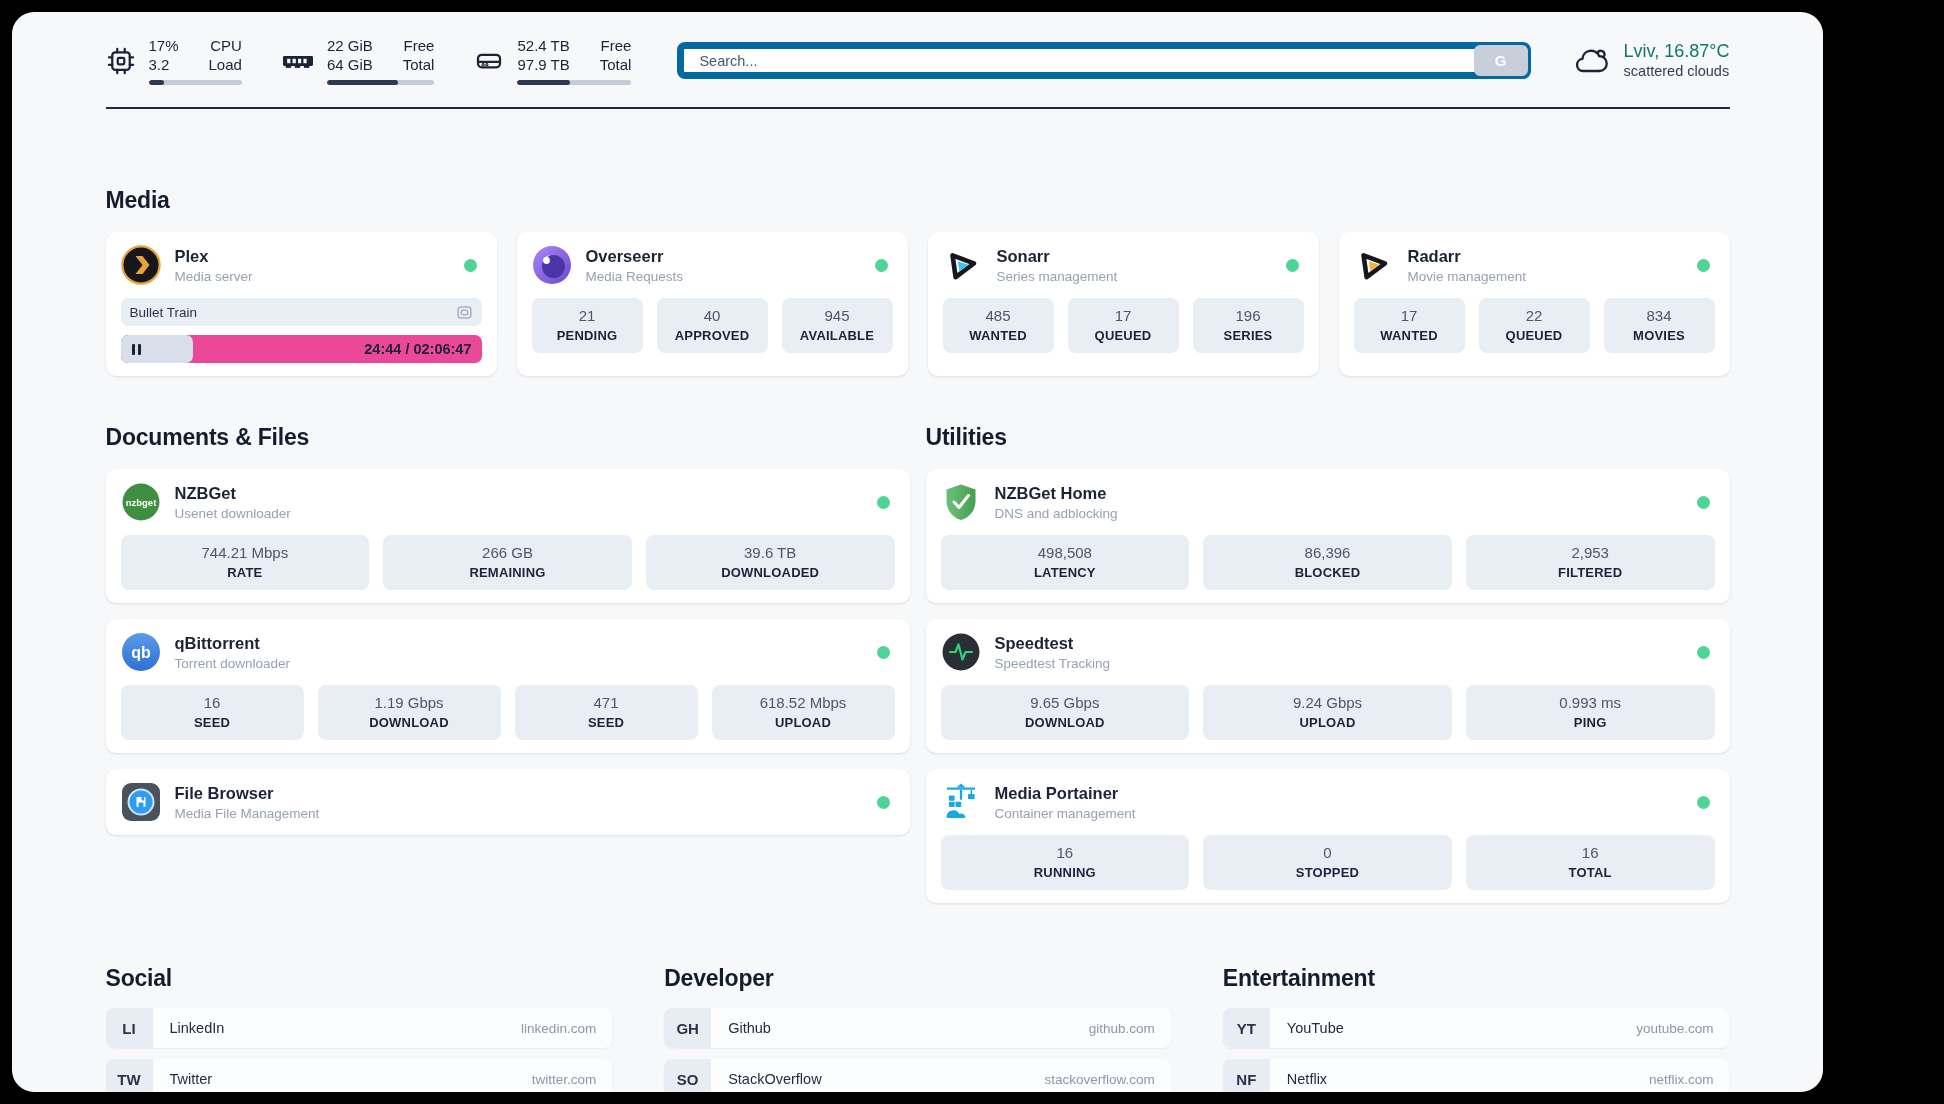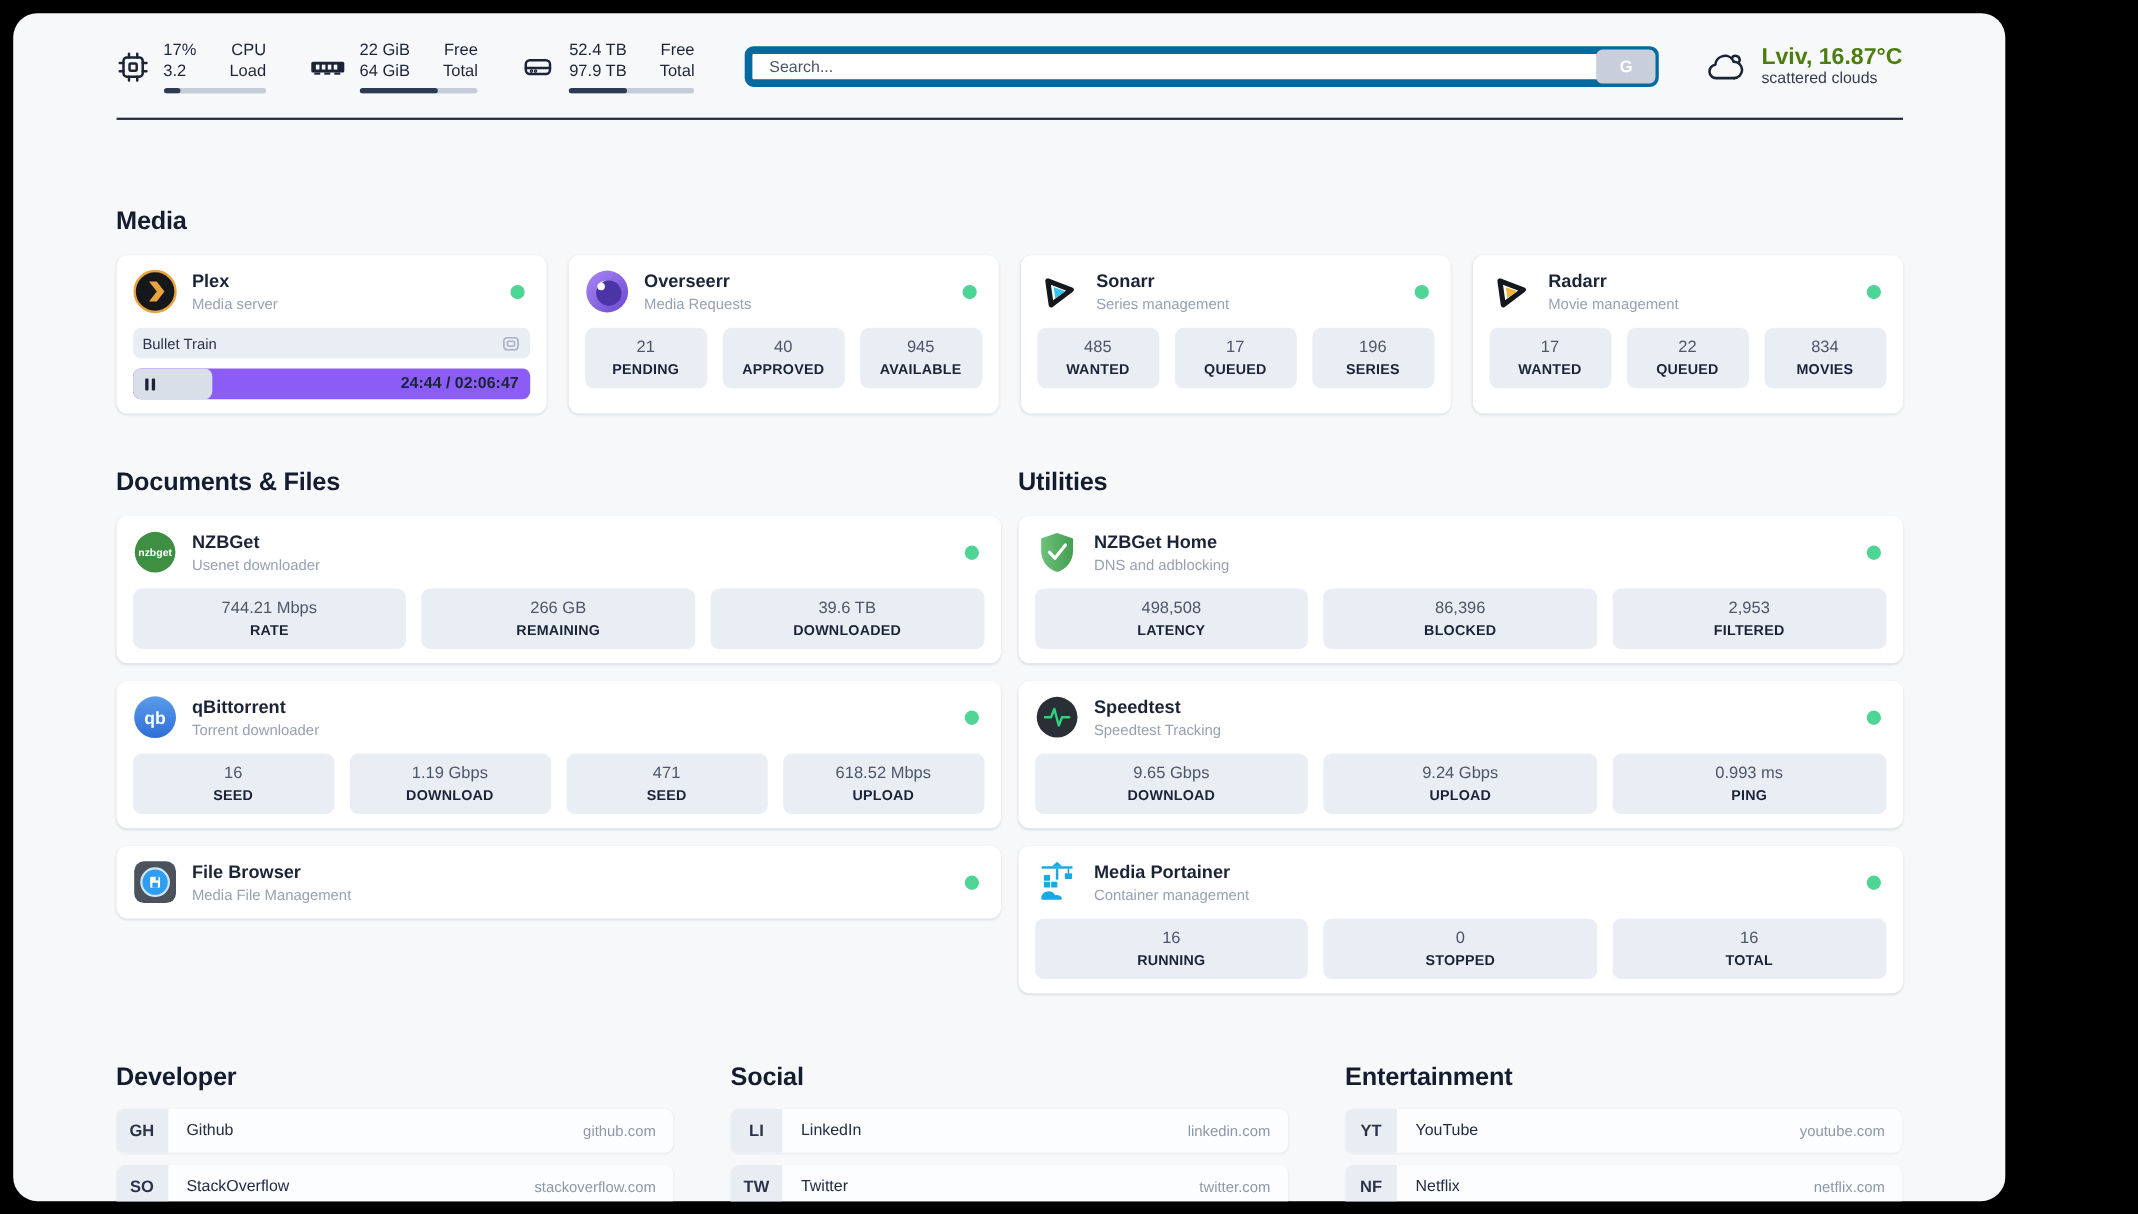--- a/index.html
+++ b/index.html
@@ -25,21 +25,21 @@
   .searchwrap input { width:100%; height:37px; border:7px solid #0369a1; border-radius:8px;
       background:#fff; padding:0 64px 0 15px; font-size:14.5px; color:#2a3348;
       font-family:"Liberation Sans", sans-serif; outline:none; }
   .searchwrap input::placeholder { color:#4a5568; opacity:1; }
   .search-go { position:absolute; right:3px; top:3px; bottom:3px; width:54px;
       background:#c9cfda; border:none; border-radius:6px; color:#fff; font-weight:700;
       font-size:15px; cursor:pointer; font-family:"Liberation Sans", sans-serif; }
 
   .weather { display:flex; align-items:center; gap:13px; }
   .weather-icon { color:#1b2437; display:flex; }
-  .weather-l1 { font-size:21px; font-weight:700; color:#4d7c0f; line-height:21px; }
+  .weather-l1 { font-size:18px; font-weight:400; color:#0f766e; line-height:21px; }
   .weather-l2 { font-size:14.5px; color:#333d52; line-height:19px; }
 
   .divider { margin-top:22px; border-top:2px solid #1f2940; }
 
   
   .sec-title { font-size:23px; font-weight:600; color:#141c30; letter-spacing:-0.2px; }
   .media-sec { margin-top:78px; }
   .cards-4 { display:grid; grid-template-columns:repeat(4,1fr); gap:20px; margin-top:18px; }
   .two-col { display:grid; grid-template-columns:1fr 1fr; gap:16px; margin-top:48px; }
   .col-stack { display:flex; flex-direction:column; gap:16px; margin-top:18px; }
@@ -56,21 +56,21 @@
 
   .stats-row { display:grid; grid-auto-flow:column; grid-auto-columns:1fr; gap:14px; margin-top:13px; }
   .stat-box { background:#e9edf4; border-radius:8px; text-align:center; padding:8px 4px 9px; }
   .stat-value { font-size:15px; color:#4d5769; line-height:19px; }
   .stat-label { font-size:13px; font-weight:700; color:#1b2437; line-height:17px; margin-top:2px; letter-spacing:.2px; }
 
   
   .plex-track { margin-top:13px; background:#e9edf4; border-radius:7px; height:28px;
       display:flex; align-items:center; padding:0 9px; font-size:13.5px; color:#2a3348; }
   .tv-icon { margin-left:auto; color:#a9b3c3; display:flex; }
-  .plex-progress { margin-top:9px; background:#8b5cf6; border-radius:7px; height:28px;
+  .plex-progress { margin-top:9px; background:#ec4899; border-radius:7px; height:28px;
       position:relative; display:flex; align-items:center; overflow:hidden; }
   .plex-progress .seg { position:absolute; left:0; top:0; bottom:0; background:#d9dfe9; border-radius:7px; }
   .pause-btn { position:relative; margin-left:11px; display:flex; gap:3px; background:none; border:none; cursor:pointer; padding:0; }
   .pause-btn span { width:3px; height:11px; background:#1b2437; border-radius:1px; display:block; }
   .plex-time { position:relative; margin-left:auto; margin-right:10px; font-size:14.5px; font-weight:600; color:#1b2437; }
 
   
   .bookmarks { display:grid; grid-template-columns:1fr 1fr 1fr; gap:52px; margin-top:62px; }
   .bm-list { display:flex; flex-direction:column; gap:11px; margin-top:16px; }
   .bm-row { height:40px; background:#fcfdfe; border-radius:8px; display:flex; align-items:center;
@@ -535,48 +535,48 @@
                   <div class="stat-label">TOTAL</div>
               </div>
             </div>
           </div>
         </div>
       </div>
     </div>
 
     <div class="bookmarks">
       <div>
+        <div class="sec-title">Social</div>
+        <div class="bm-list">
+          <div class="bm-row">
+            <span class="bm-tag">LI</span>
+            <span class="bm-name">LinkedIn</span>
+            <span class="bm-url">linkedin.com</span>
+          </div>
+          <div class="bm-row">
+            <span class="bm-tag">TW</span>
+            <span class="bm-name">Twitter</span>
+            <span class="bm-url">twitter.com</span>
+          </div>
+        </div>
+      </div>
+      <div>
         <div class="sec-title">Developer</div>
         <div class="bm-list">
           <div class="bm-row">
             <span class="bm-tag">GH</span>
             <span class="bm-name">Github</span>
             <span class="bm-url">github.com</span>
           </div>
           <div class="bm-row">
             <span class="bm-tag">SO</span>
             <span class="bm-name">StackOverflow</span>
             <span class="bm-url">stackoverflow.com</span>
           </div>
 
-        </div>
-      </div>
-      <div>
-        <div class="sec-title">Social</div>
-        <div class="bm-list">
-          <div class="bm-row">
-            <span class="bm-tag">LI</span>
-            <span class="bm-name">LinkedIn</span>
-            <span class="bm-url">linkedin.com</span>
-          </div>
-          <div class="bm-row">
-            <span class="bm-tag">TW</span>
-            <span class="bm-name">Twitter</span>
-            <span class="bm-url">twitter.com</span>
-          </div>
         </div>
       </div>
       <div>
         <div class="sec-title">Entertainment</div>
         <div class="bm-list">
           <div class="bm-row">
             <span class="bm-tag">YT</span>
             <span class="bm-name">YouTube</span>
             <span class="bm-url">youtube.com</span>
           </div>

